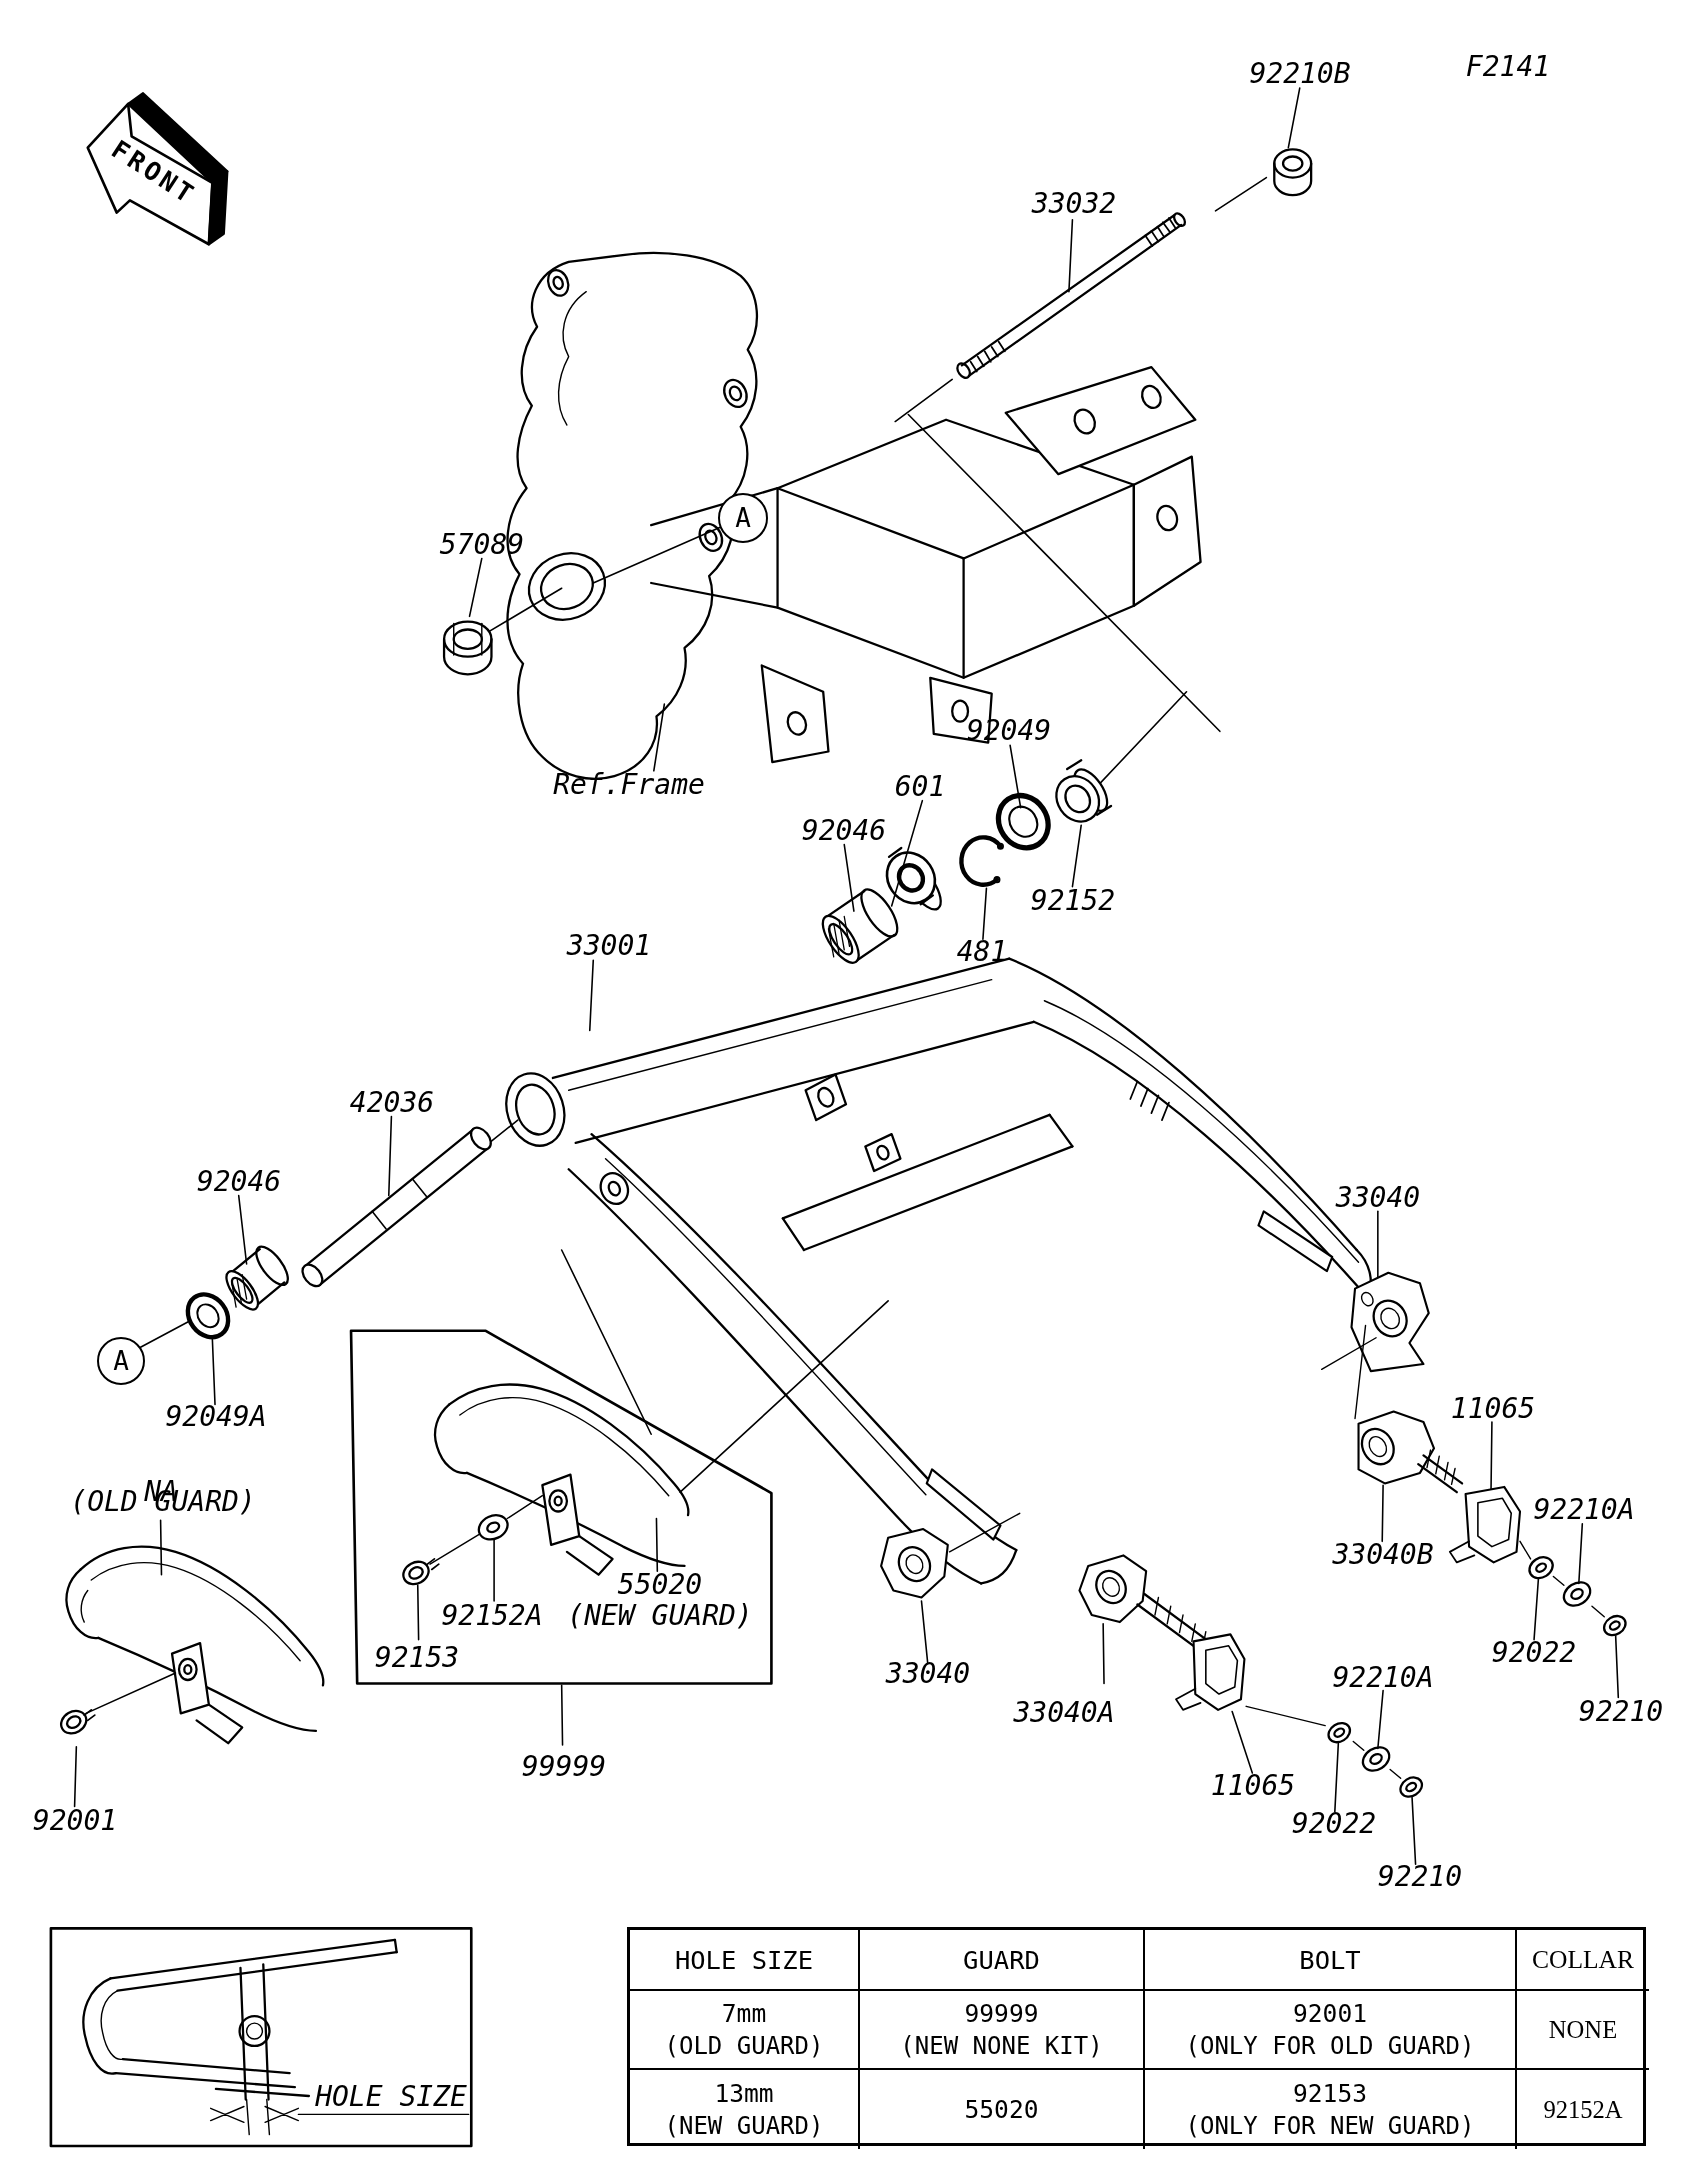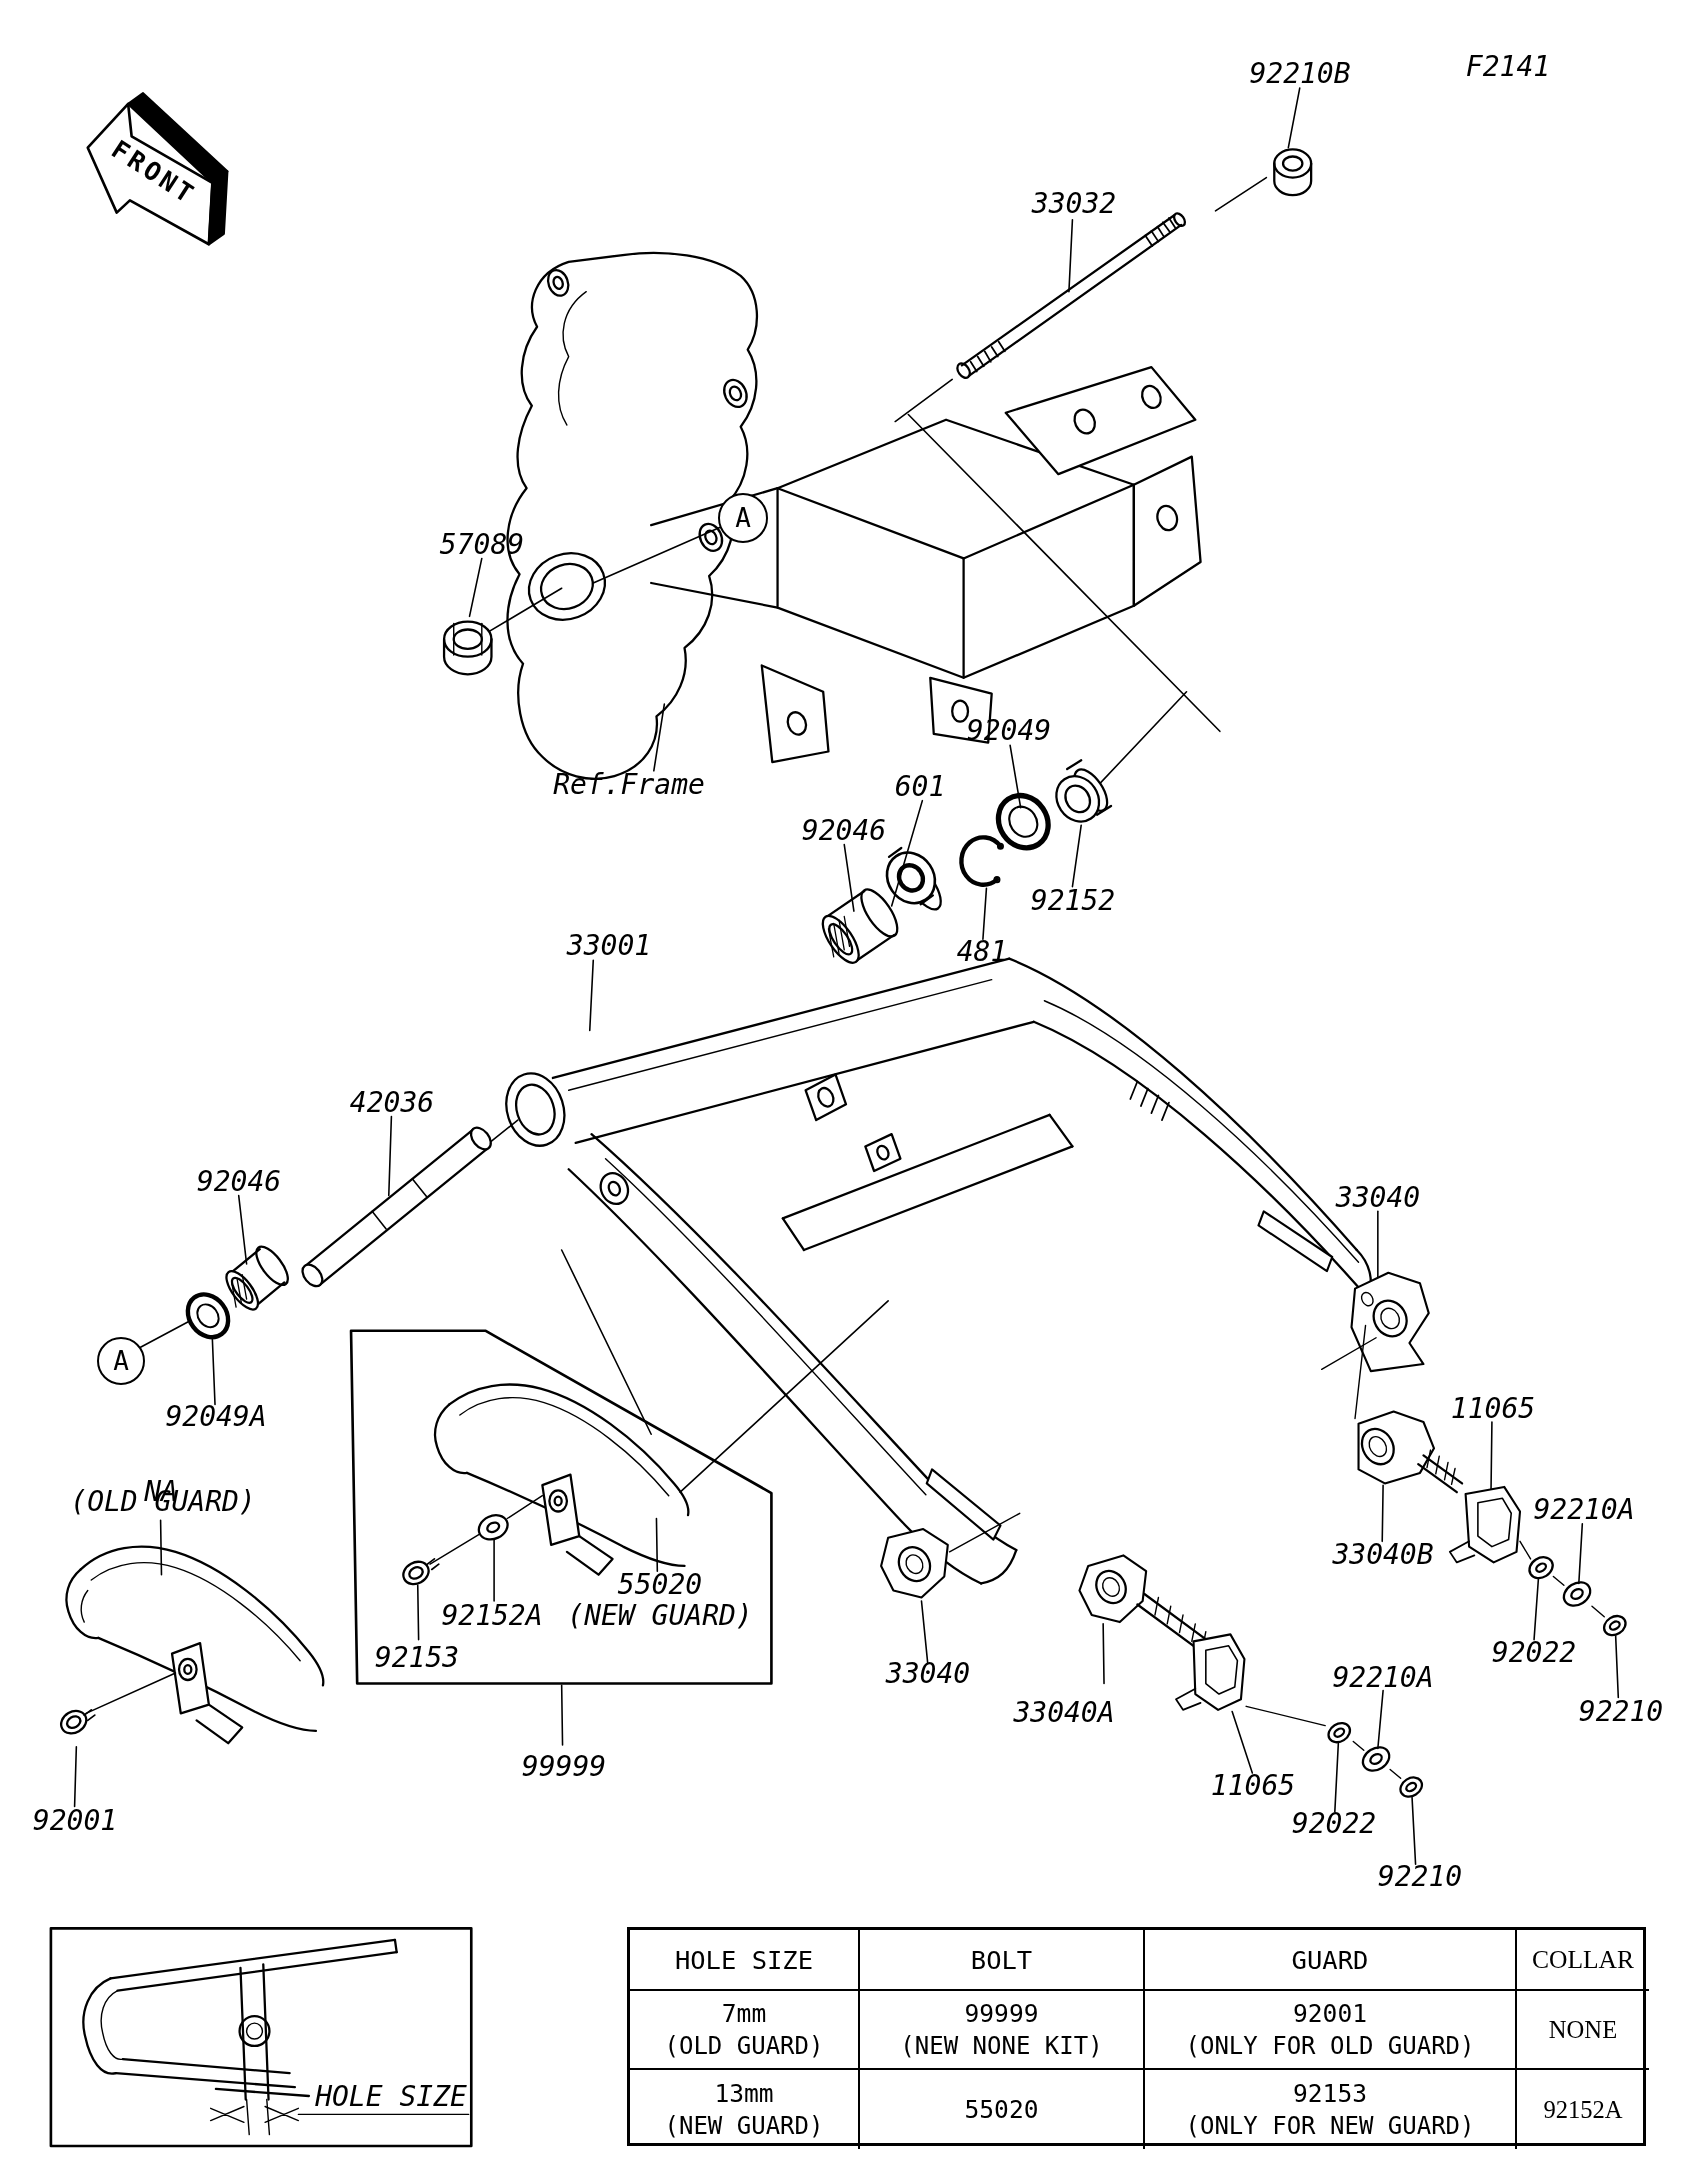--- a/index.html
+++ b/index.html
@@ -348,24 +348,24 @@
   <div class="label" style="left:391px;top:2097px;">HOLE SIZE</div>
 
   <div class="viewmark" style="left:743px;top:518px;width:46px;height:46px;">A</div>
   <div class="viewmark" style="left:121px;top:1361px;width:44px;height:44px;">A</div>
 
   <div class="parts-table">
     <div class="cell head">
         <span>HOLE SIZE</span>
       </div>
     <div class="cell head">
-        <span>BOLT</span>
+        <span>GUARD</span>
       </div>
     <div class="cell head">
-        <span>GUARD</span>
+        <span>BOLT</span>
       </div>
     <div class="cell head last-col">
         <span>COLLAR</span>
       </div>
 
     <div class="cell">
       <span>7mm</span>
         <span class="l2">(OLD GUARD)</span>
     </div>
     <div class="cell">

